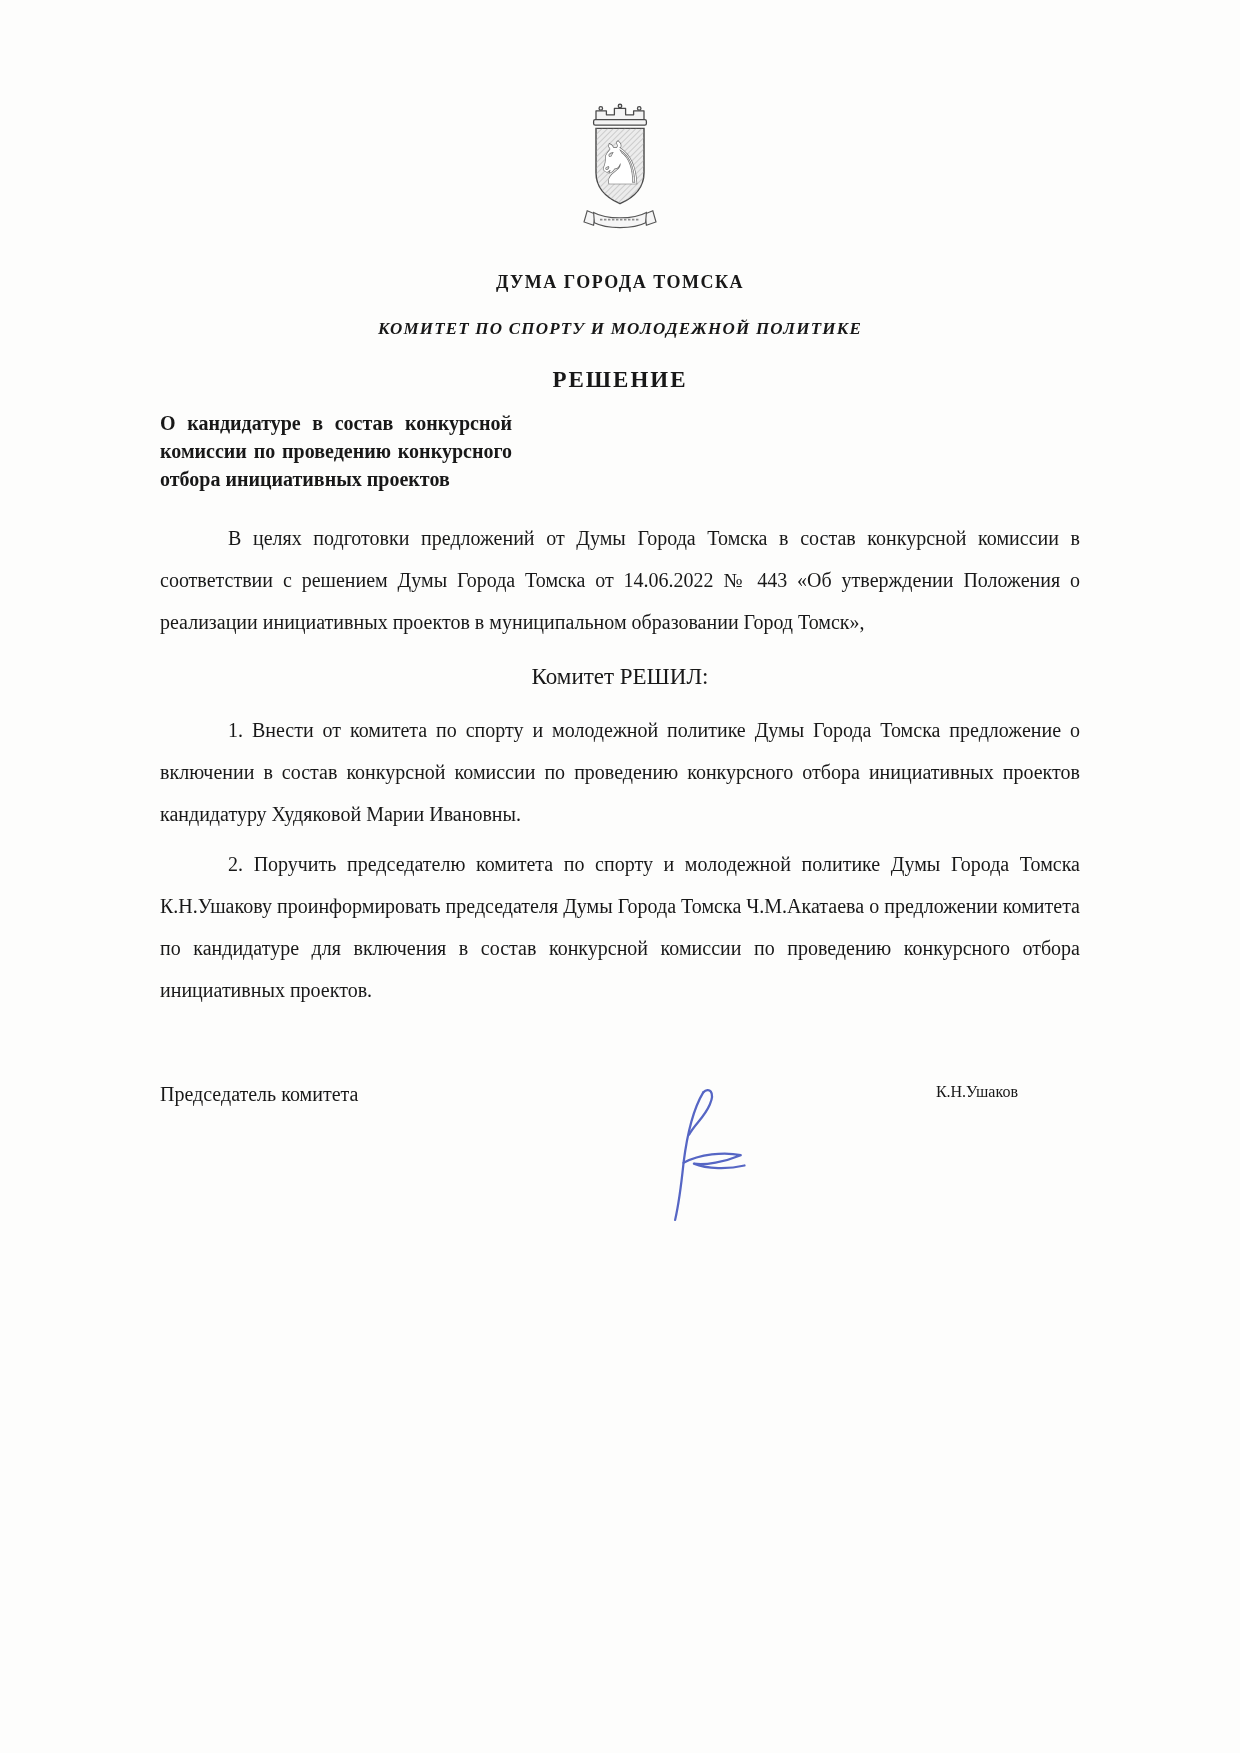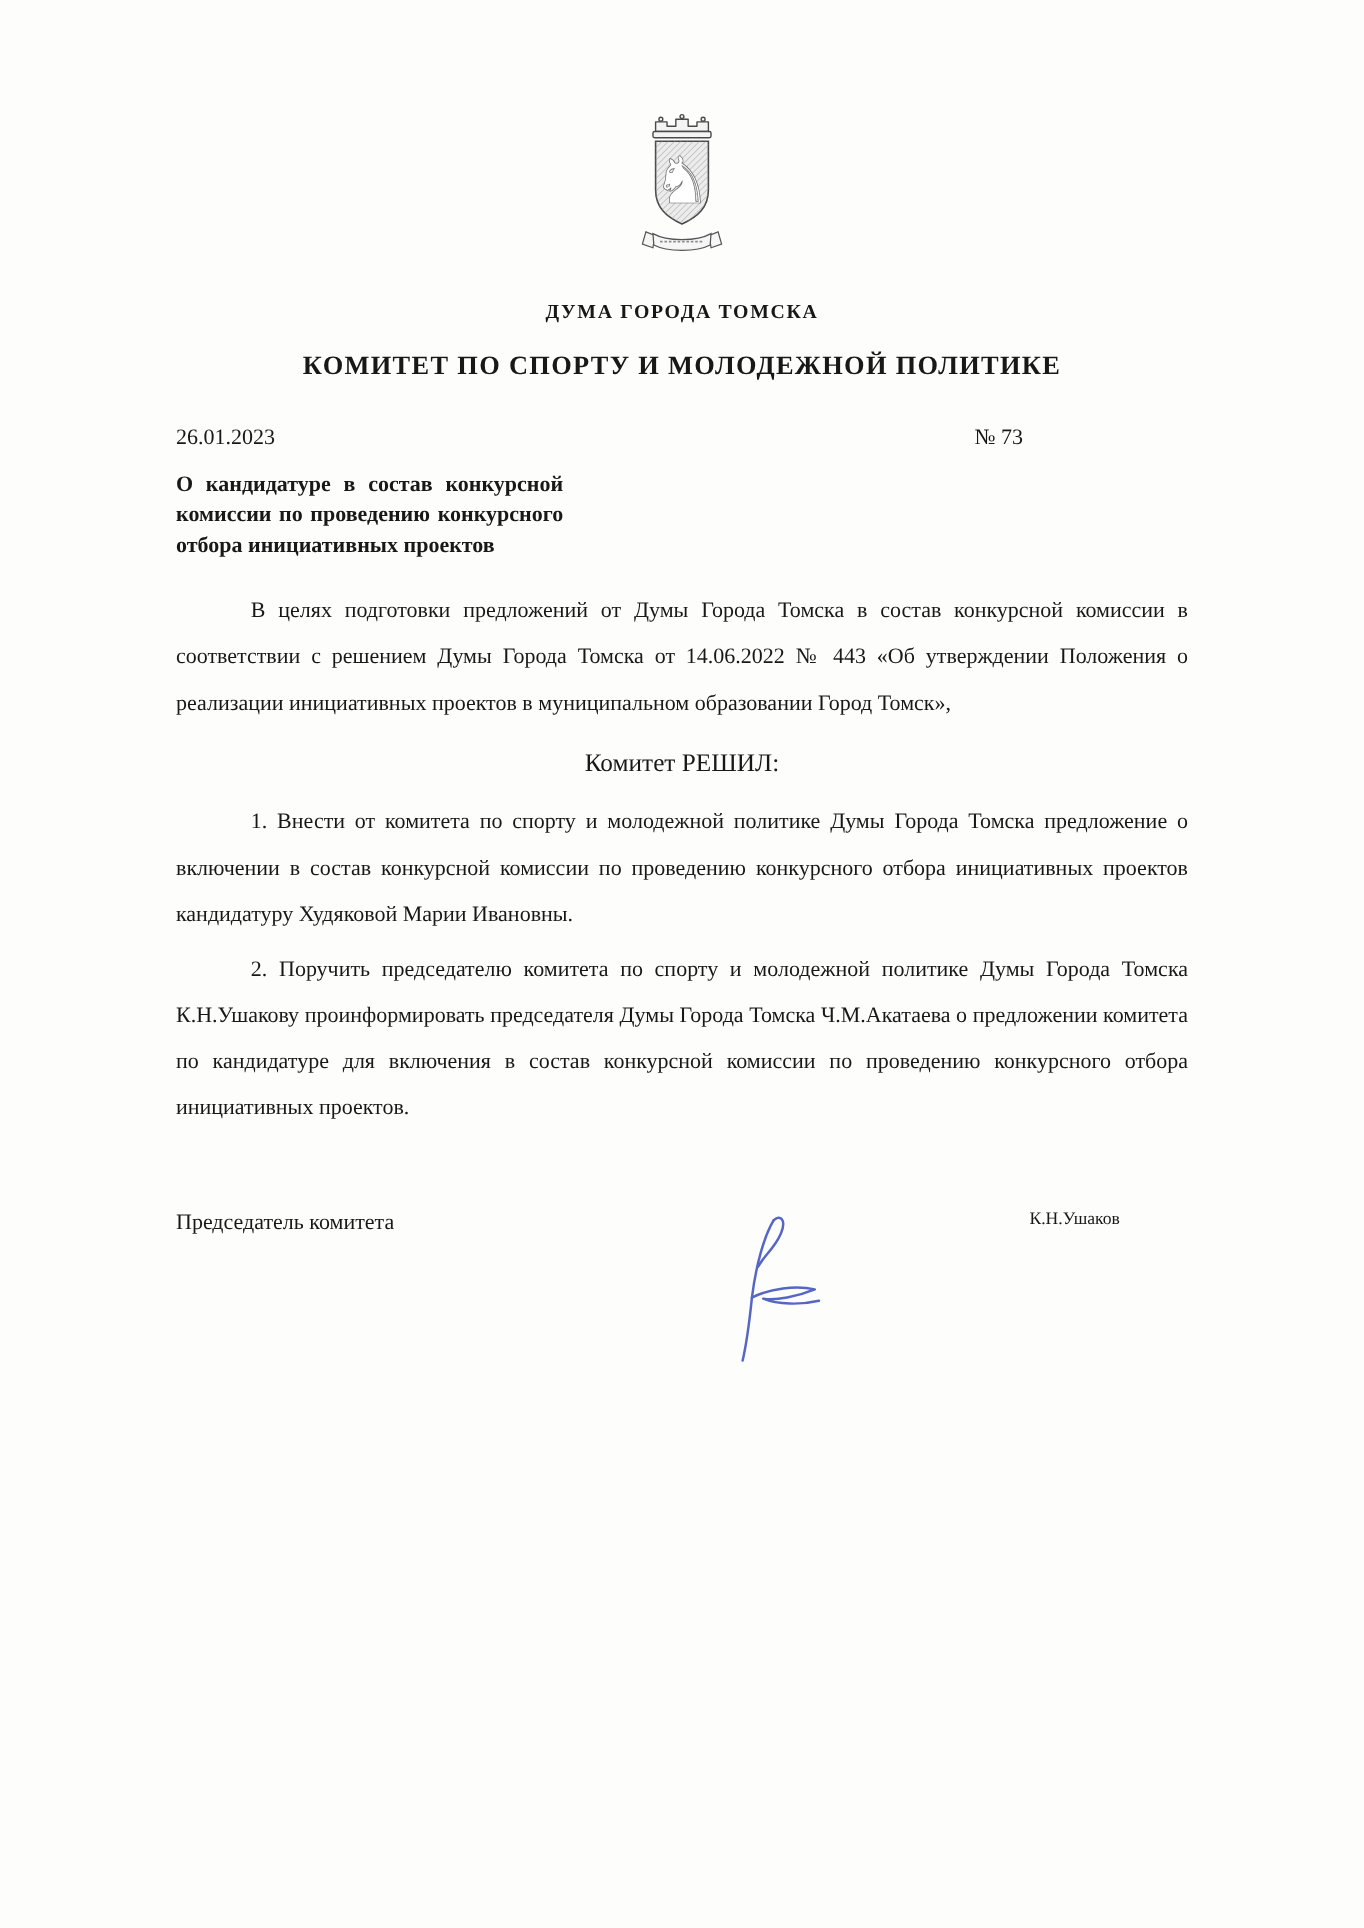--- a/index.html
+++ b/index.html
@@ -22,23 +22,24 @@
   .emblem-wrap { display: flex; justify-content: center; }
 
   .org-line1 {
     margin-top: 14px;
     font-size: 18px;
     font-weight: bold;
     letter-spacing: 1.5px;
   }
   .org-line2 {
     margin-top: 26px;
-    font-size: 24px;
+    font-size: 17px;
     font-weight: bold;
     letter-spacing: 1.2px;
+    font-style: italic;
   }
   .doc-type {
     margin-top: 28px;
     font-size: 23px;
     font-weight: bold;
     letter-spacing: 2px;
   }
 
   .meta-row {
     margin-top: 40px;
@@ -119,26 +120,23 @@
           </g>
           <line x1="50" y1="147" x2="100" y2="147" stroke="#8d8d8d" stroke-width="2" stroke-dasharray="3 2"></line>
         </svg>
       </span>
     </div>
 
     <div class="org-line1">ДУМА ГОРОДА ТОМСКА</div>
 
     <div class="org-line2">КОМИТЕТ ПО СПОРТУ И МОЛОДЕЖНОЙ ПОЛИТИКЕ</div>
 
+    <div class="doc-type">РЕШЕНИЕ</div>
   </div>
 
-  <div class="meta-row">
-    <span class="doc-date">26.01.2023</span>
-    <span class="doc-number">№ 73</span>
-  </div>
 
   <div class="subject-block">О кандидатуре в состав конкурсной комиссии по проведению конкурсного отбора инициативных проектов</div>
 
   <p class="body-text preamble">В целях подготовки предложений от Думы Города Томска в состав конкурсной комиссии в соответствии с решением Думы Города Томска от 14.06.2022 № 443 «Об утверждении Положения о реализации инициативных проектов в муниципальном образовании Город Томск»,</p>
 
   <div class="resolved-line">Комитет РЕШИЛ:</div>
 
   <p class="body-text item-paragraph">1. Внести от комитета по спорту и молодежной политике Думы Города Томска предложение о включении в состав конкурсной комиссии по проведению конкурсного отбора инициативных проектов кандидатуру Худяковой Марии Ивановны.</p>
 
   <p class="body-text item-paragraph">2. Поручить председателю комитета по спорту и молодежной политике Думы Города Томска К.Н.Ушакову проинформировать председателя Думы Города Томска Ч.М.Акатаева о предложении комитета по кандидатуре для включения в состав конкурсной комиссии по проведению конкурсного отбора инициативных проектов.</p>

